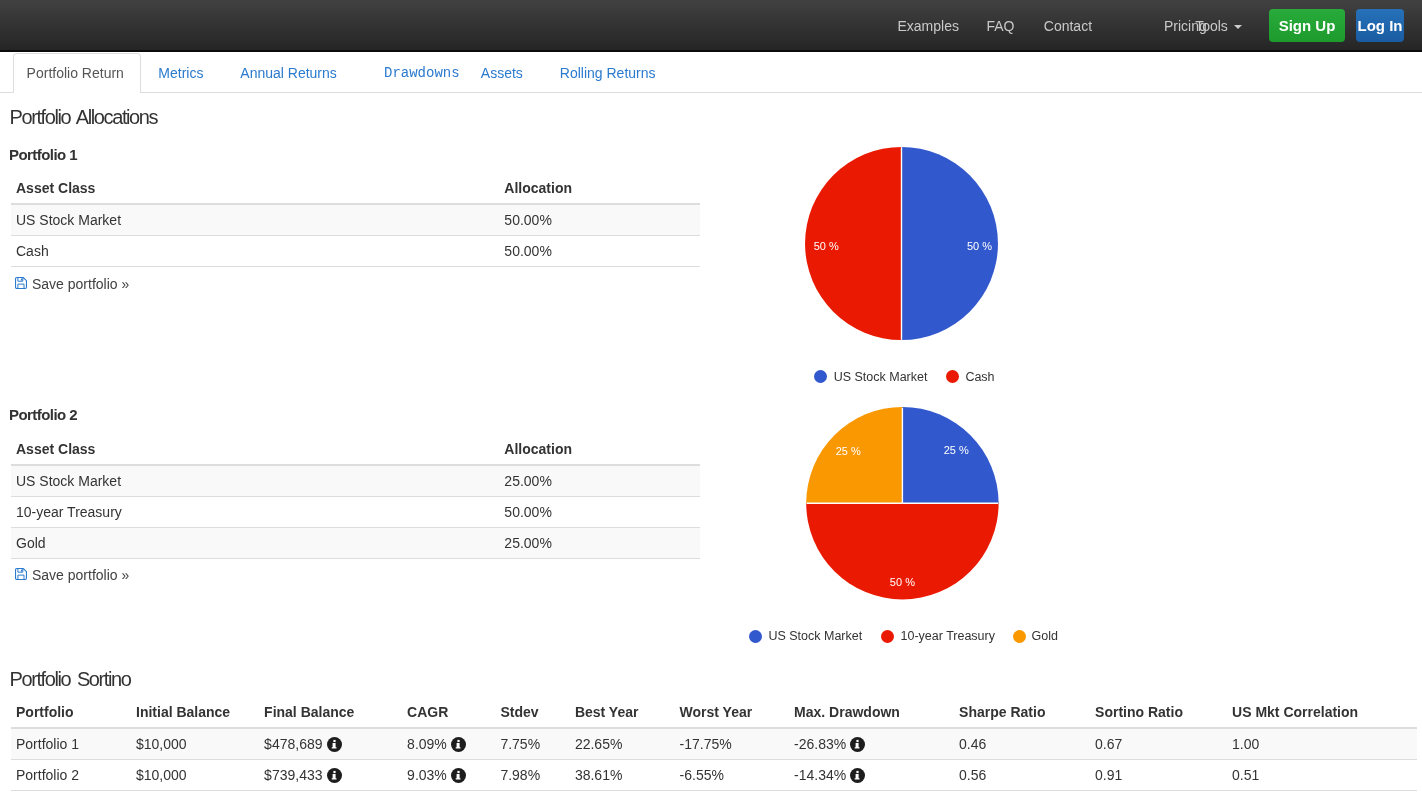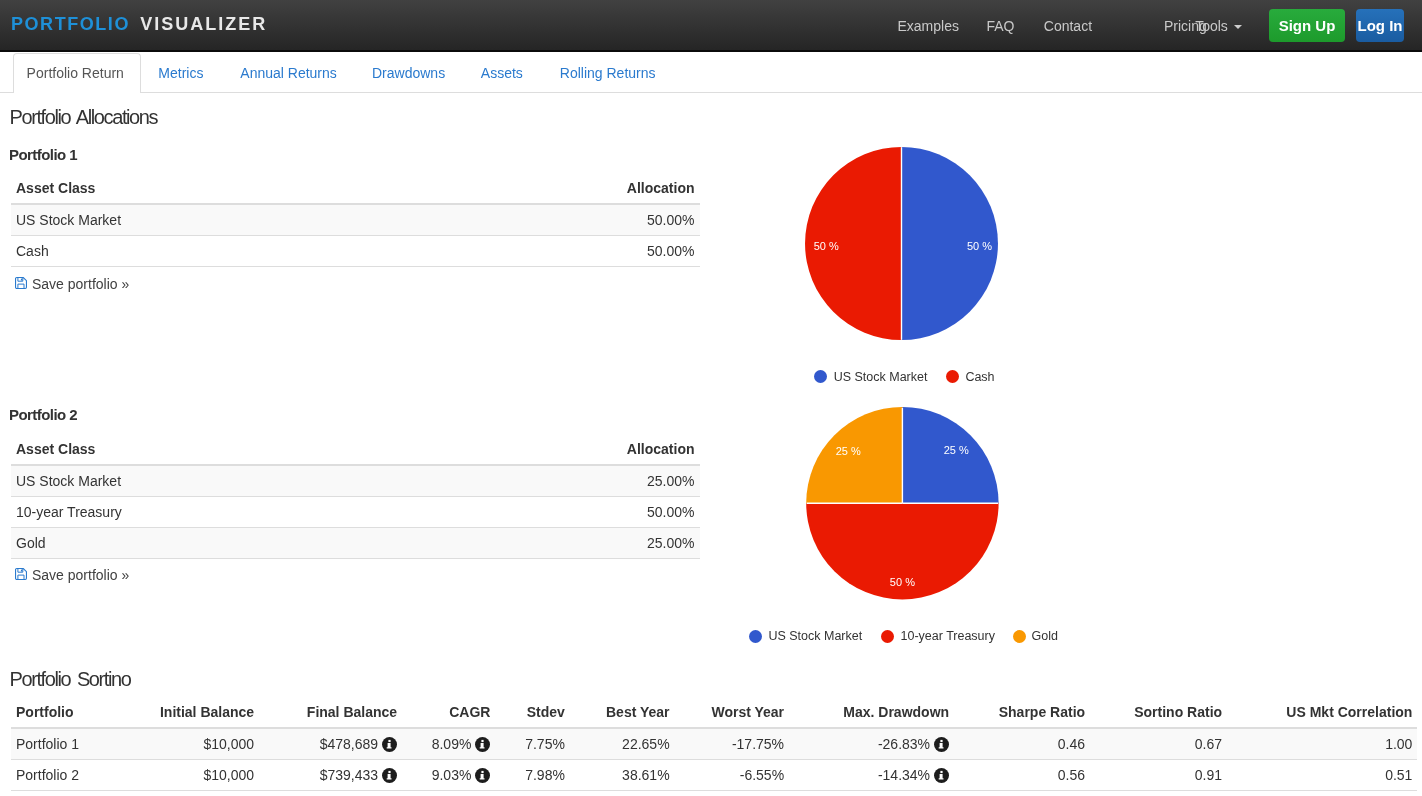--- a/index.html
+++ b/index.html
@@ -23,52 +23,51 @@
 .tab.on { color:#555; }
 
 .h-big { position:absolute; font-size:20px; line-height:20px; font-weight:normal; letter-spacing:-1.4px; word-spacing:2.5px; color:#333; }
 .h-sub { position:absolute; font-size:15px; line-height:20px; font-weight:bold; letter-spacing:-0.55px; color:#333; }
 
 table { border-collapse:collapse; table-layout:fixed; font-size:14px; color:#333; }
 th,td { padding:5px; line-height:20px; vertical-align:top; }
 thead th { border-bottom:2px solid #ddd; text-align:left; }
 tbody td { border-bottom:1px solid #ddd; }
 tr.s { background:#f9f9f9; }
-.r { text-align:right; }
+.r { }
 #t1 { position:absolute; left:11px; top:172.5px; width:688.5px; }
 #t2 { position:absolute; left:11px; top:434px; width:688.5px; }
 #t3 { position:absolute; left:11px; top:696.9px; width:1406px; }
 
 .save { position:absolute; left:15px; font-size:14px; line-height:20px; color:#404040; }
 .save svg { vertical-align:-0.5px; margin-right:5px; }
 
 .dot { position:absolute; width:13.3px; height:13.3px; border-radius:50%; }
 .ltext { position:absolute; font-size:12.5px; line-height:14px; color:#333; }
 
 .info { vertical-align:-2.8px; margin-left:4px; }
 </style>
 </head>
 <body>
 <div id="navbar">
-  <div id="logo"><span class="l1">PORTFOLIO</span><span class="l2">VISUALIZER</span></div>
   <span class="navlink" style="left:897.5px;">Examples</span>
   <span class="navlink" style="left:986.5px;">FAQ</span>
   <span class="navlink" style="left:1043.8px;">Contact</span>
   <span class="navlink" style="left:1164px;">Pricing</span>
   <span class="navlink" style="left:1195.2px;">Tools<span class="caret"></span></span>
   <div class="btn" id="btn-signup">Sign Up</div>
   <div class="btn" id="btn-login">Log In</div>
 </div>
 
 <div id="tabline"></div>
 <div id="activetab"></div>
 <span class="tab on" style="left:26.6px;">Portfolio Return</span>
 <span class="tab" style="left:158.3px;">Metrics</span>
 <span class="tab" style="left:240.3px;">Annual Returns</span>
-<span class="tab" style="left:372px;">Drawdowns</span>
+<span class="tab" style="left:384px;font-family:Liberation Mono, monospace;">Drawdowns</span>
 <span class="tab" style="left:480.8px;">Assets</span>
 <span class="tab" style="left:559.8px;">Rolling Returns</span>
 
 <div class="h-big" style="left:9.5px; top:107px;">Portfolio Allocations</div>
 <div class="h-sub" style="left:9px; top:145.1px;">Portfolio 1</div>
 
 <table id="t1">
   <colgroup>
       <col style="width:488px;">
       <col style="width:200px;">

